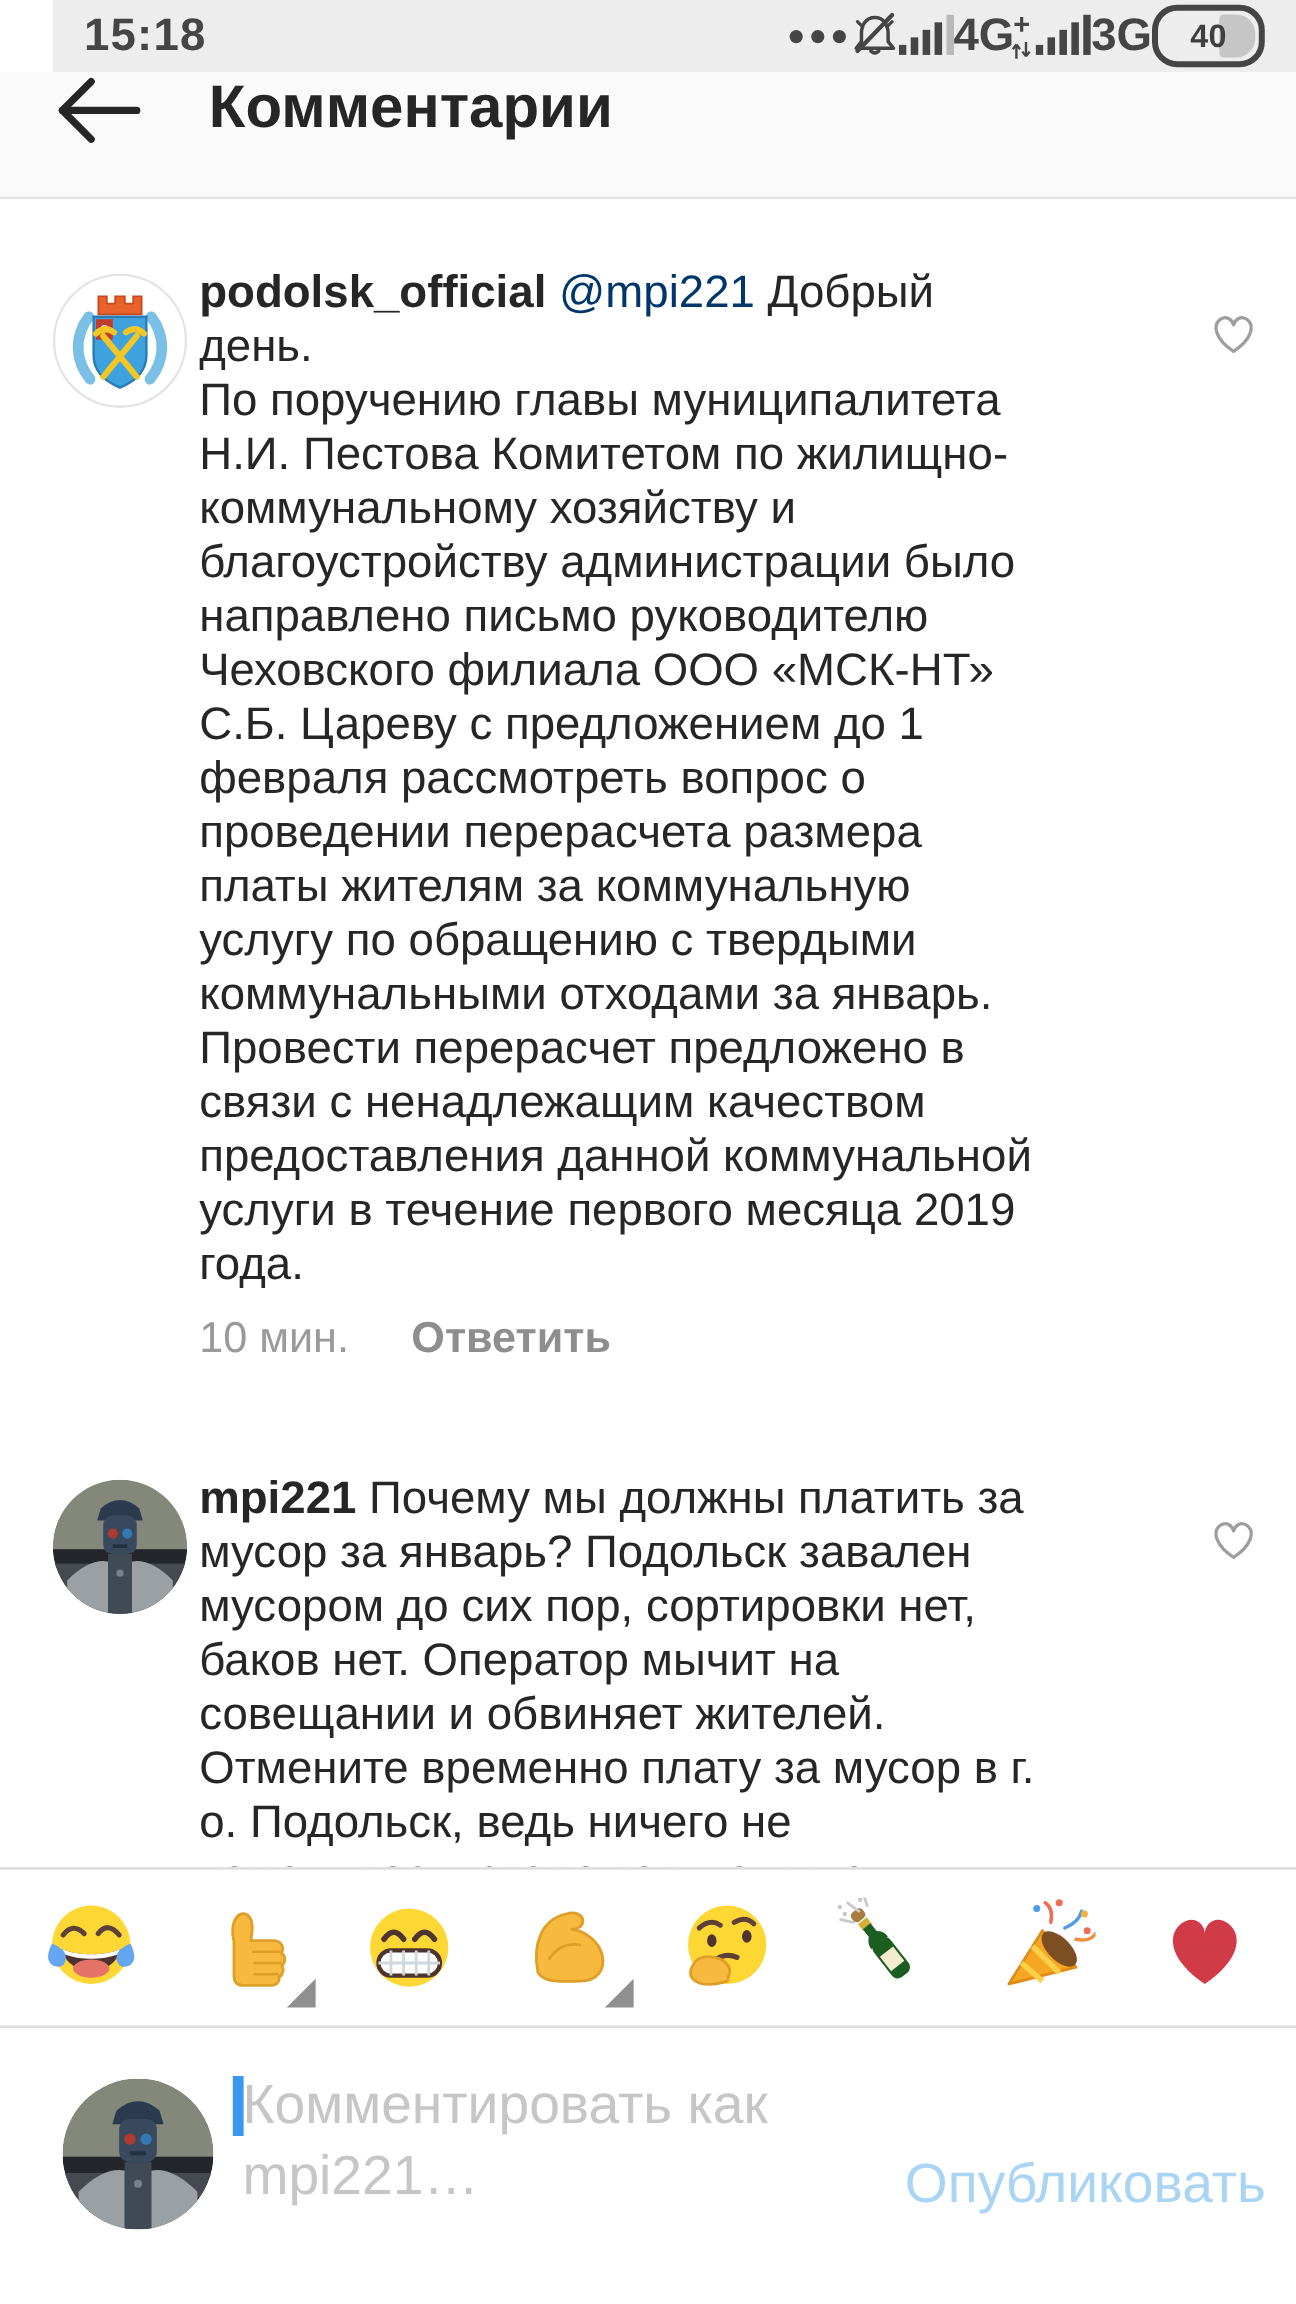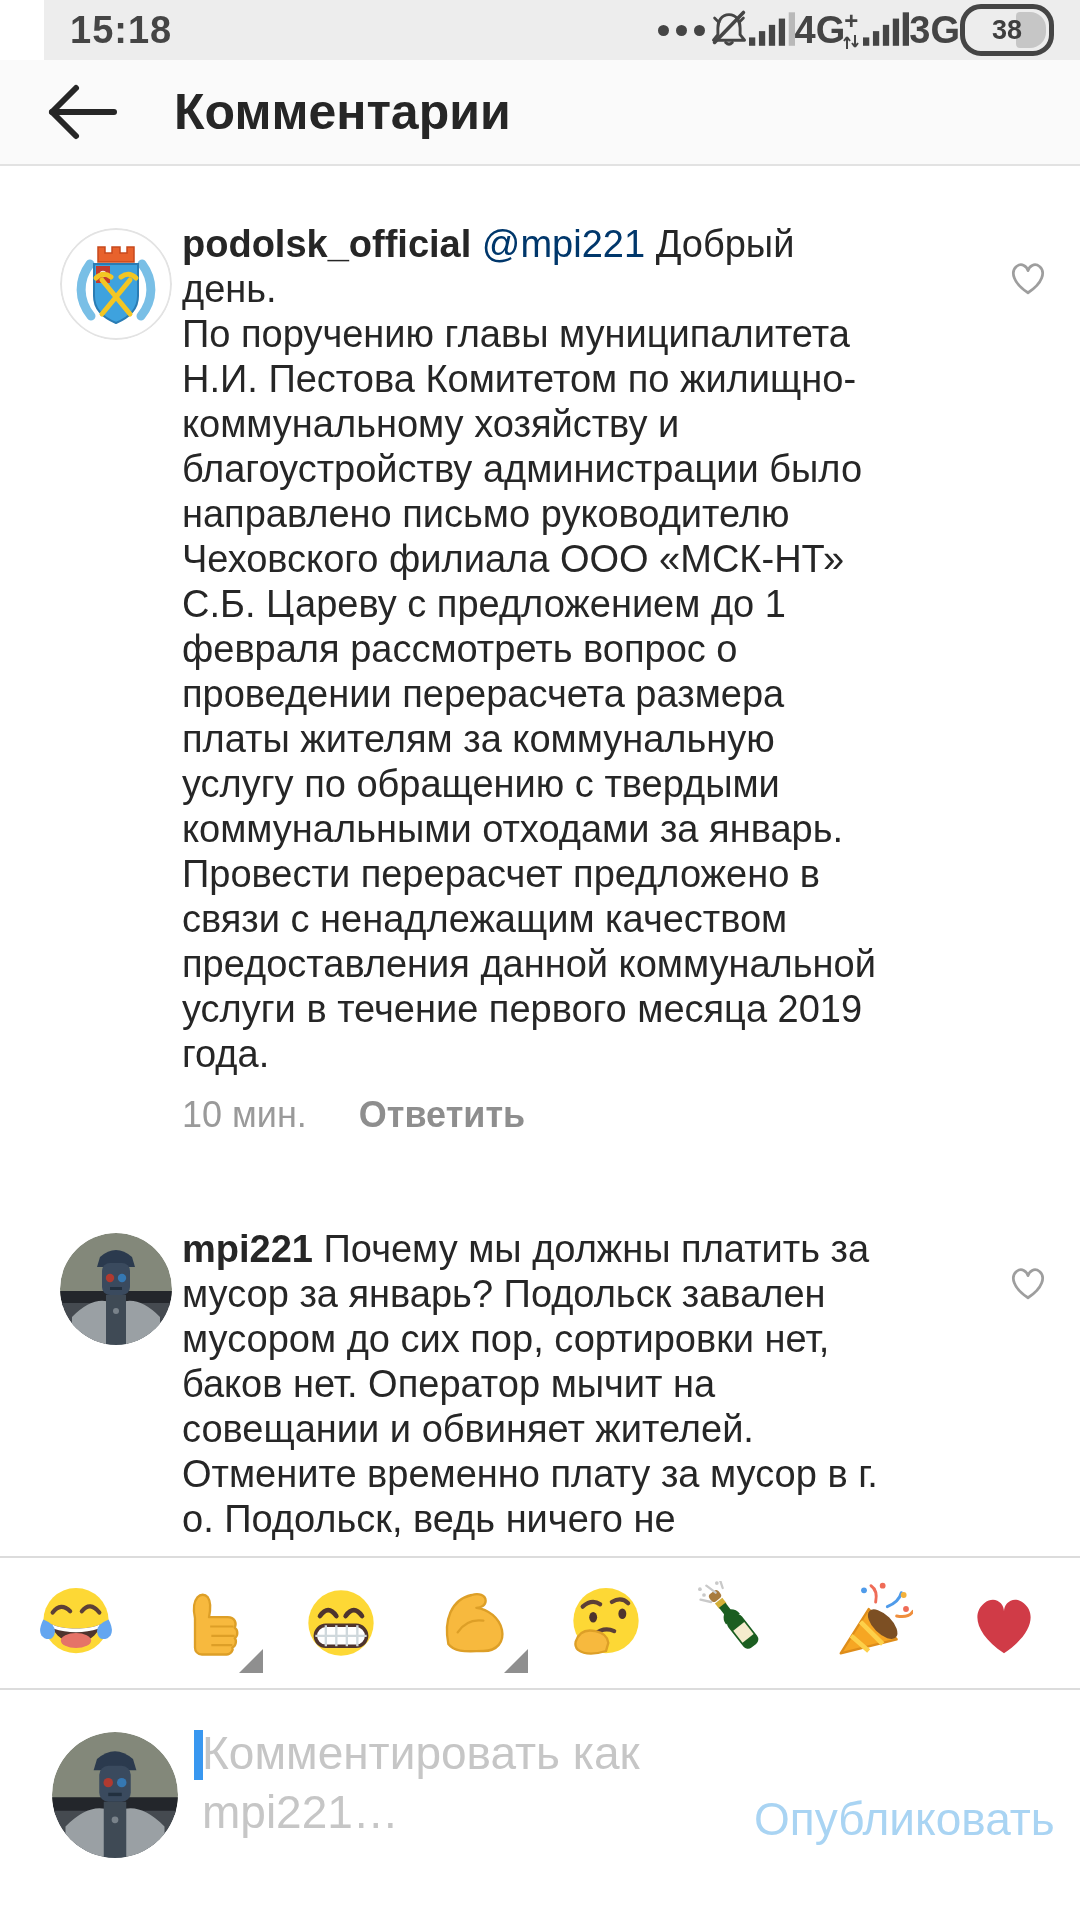--- a/index.html
+++ b/index.html
@@ -19,25 +19,25 @@
   .net-sub{display:flex;flex-direction:column;align-items:center;line-height:1;
     margin-left:-4px;margin-right:2px;}
   .net-sub .plus{font-size:24px;font-weight:700;}
   .battery{width:84px;height:42px;border:5px solid #454545;border-radius:21px;
     position:relative;display:flex;align-items:center;justify-content:center;box-sizing:content-box;}
   .battery-fill{position:absolute;right:3px;top:3px;bottom:3px;width:36%;
     background:#c6c6c6;border-radius:4px 16px 16px 4px;}
   .battery-num{position:relative;font-size:27px;font-weight:700;color:#3f3f3f;}
   
   .app-header{height:106px;background:#fafafa;border-bottom:2px solid #e2e2e2;
-    display:flex;align-items:center;padding:0 42px;box-sizing:border-box;flex:none;}
+    display:flex;align-items:flex-start;padding:0 42px;box-sizing:border-box;flex:none;}
   .back-btn{width:80px;height:64px;display:flex;align-items:center;cursor:pointer;}
   .page-title{font-size:50px;font-weight:700;color:#262626;margin-left:52px;}
   
-  .comments{flex:1;overflow:hidden;padding:56px 0 0 60px;box-sizing:border-box;background:#fff;}
+  .comments{flex:1;overflow:hidden;padding:56px 0 0 44px;box-sizing:border-box;background:#fff;}
   .comment{display:flex;}
   .comment + .comment{margin-top:94px;}
   .avatar{width:112px;height:112px;border-radius:50%;flex:none;margin-top:6px;overflow:hidden;}
   .comment-body{flex:1;margin-left:10px;min-width:0;}
   .comment-text{font-size:38px;line-height:45px;color:#262626;margin:0;
     white-space:pre-line;max-width:710px;}
   .username{font-weight:700;color:#262626;}
   .mention{color:#00376b;}
   .mention:empty{display:none;}
   .comment-meta{display:flex;gap:52px;margin-top:20px;font-size:36px;line-height:36px;
@@ -105,21 +105,21 @@
         <rect x="0" y="26" width="6" height="8" fill="#454545"></rect>
         <rect x="9.5" y="20" width="6" height="14" fill="#454545"></rect>
         <rect x="19" y="14" width="6" height="20" fill="#454545"></rect>
         <rect x="28.5" y="8" width="6" height="26" fill="#454545"></rect>
         <rect x="38" y="2" width="6" height="32" fill="#454545"></rect>
       </svg>
     </span>
     <span class="net-label">3G</span>
     <span class="battery">
       <span class="battery-fill"></span>
-      <span class="battery-num">38</span>
+      <span class="battery-num">40</span>
     </span>
   </div>
 </div>
 
 <div class="app-header">
   <div class="back-btn">
     <svg width="78" height="62" viewBox="0 0 78 62" fill="none">
       <path d="M72 31H10" stroke="#262626" stroke-width="6" stroke-linecap="round"></path>
       <path d="M34 7L10 31l24 24" stroke="#262626" stroke-width="6" stroke-linecap="round" stroke-linejoin="round"></path>
     </svg>

